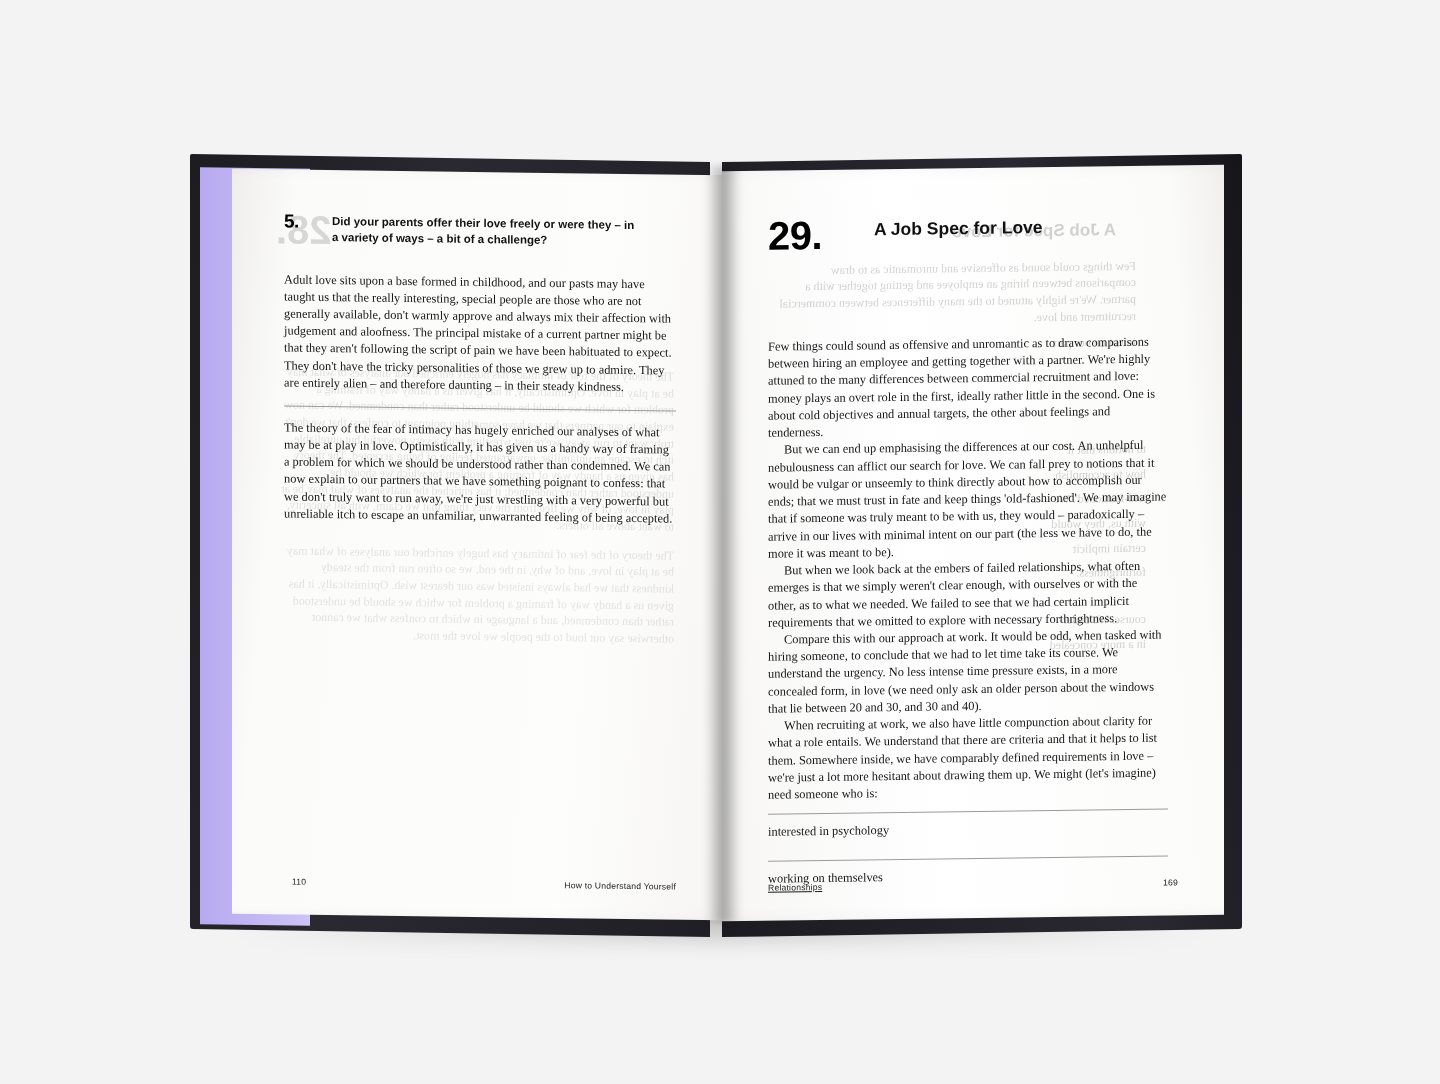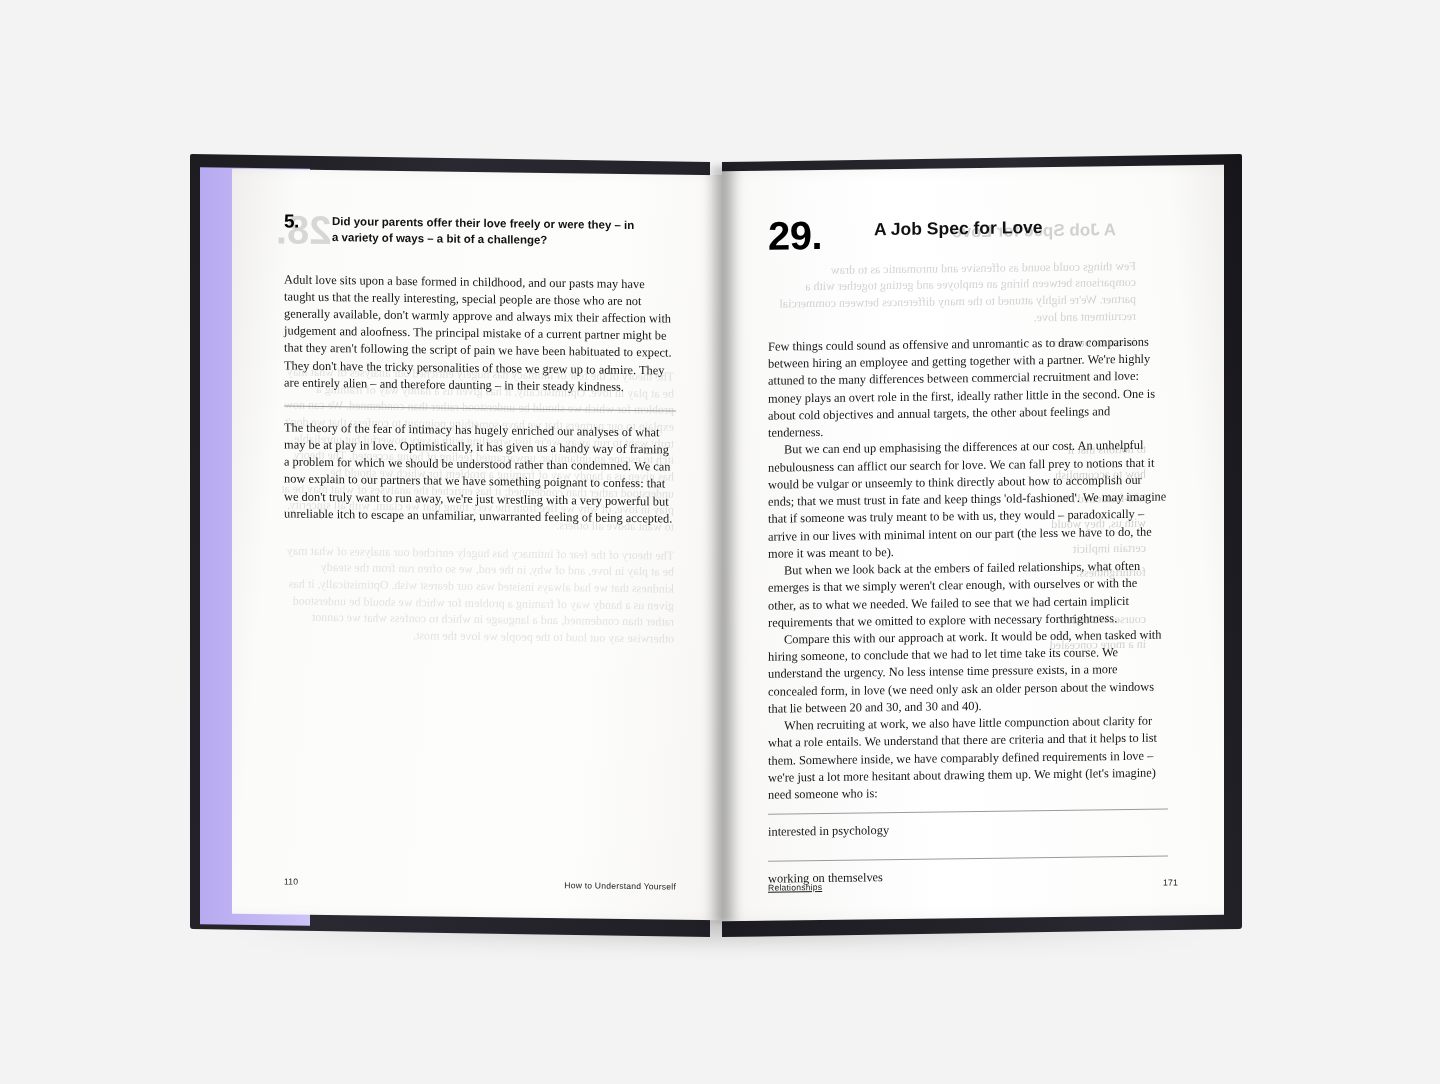--- a/index.html
+++ b/index.html
@@ -160,21 +160,21 @@
 
   
   .foot {
     position: absolute;
     bottom: 28px;
     font-family: "Liberation Sans", sans-serif;
     font-size: 8.6px;
     color: #1a1a1a;
     letter-spacing: 0.2px;
   }
-  .page-left .foot-num { left: 52px; }
+  .page-left .foot-num { left: 60px; }
   .page-left .foot-title { right: 46px; }
   .page-right .foot-num { right: 46px; }
   .page-right .foot-title { left: 46px; text-decoration: underline; }
 
   
   .ghost {
     position: absolute;
     inset: 0;
     padding: 44px 48px;
     box-sizing: border-box;
@@ -272,20 +272,20 @@
         <p class="indent">But when we look back at the embers of failed relationships, what often emerges is that we simply weren't clear enough, with ourselves or with the other, as to what we needed. We failed to see that we had certain implicit requirements that we omitted to explore with necessary forthrightness.</p>
         <p class="indent">Compare this with our approach at work. It would be odd, when tasked with hiring someone, to conclude that we had to let time take its course. We understand the urgency. No less intense time pressure exists, in a more concealed form, in love (we need only ask an older person about the windows that lie between 20 and 30, and 30 and 40).</p>
         <p class="indent">When recruiting at work, we also have little compunction about clarity for what a role entails. We understand that there are criteria and that it helps to list them. Somewhere inside, we have comparably defined requirements in love – we're just a lot more hesitant about drawing them up. We might (let's imagine) need someone who is:</p>
 
         <hr class="rule tight">
         <div class="spec-line">interested in psychology</div>
         <hr class="rule tight">
         <div class="spec-line">working on themselves</div>
       </div>
 
-      <div class="foot foot-num">171</div>
+      <div class="foot foot-num">169</div>
       <div class="foot foot-title">Relationships</div>
     </div>
   </div>
 
   <div class="gutter"></div>
 
 </div>
 
 </body></html>

